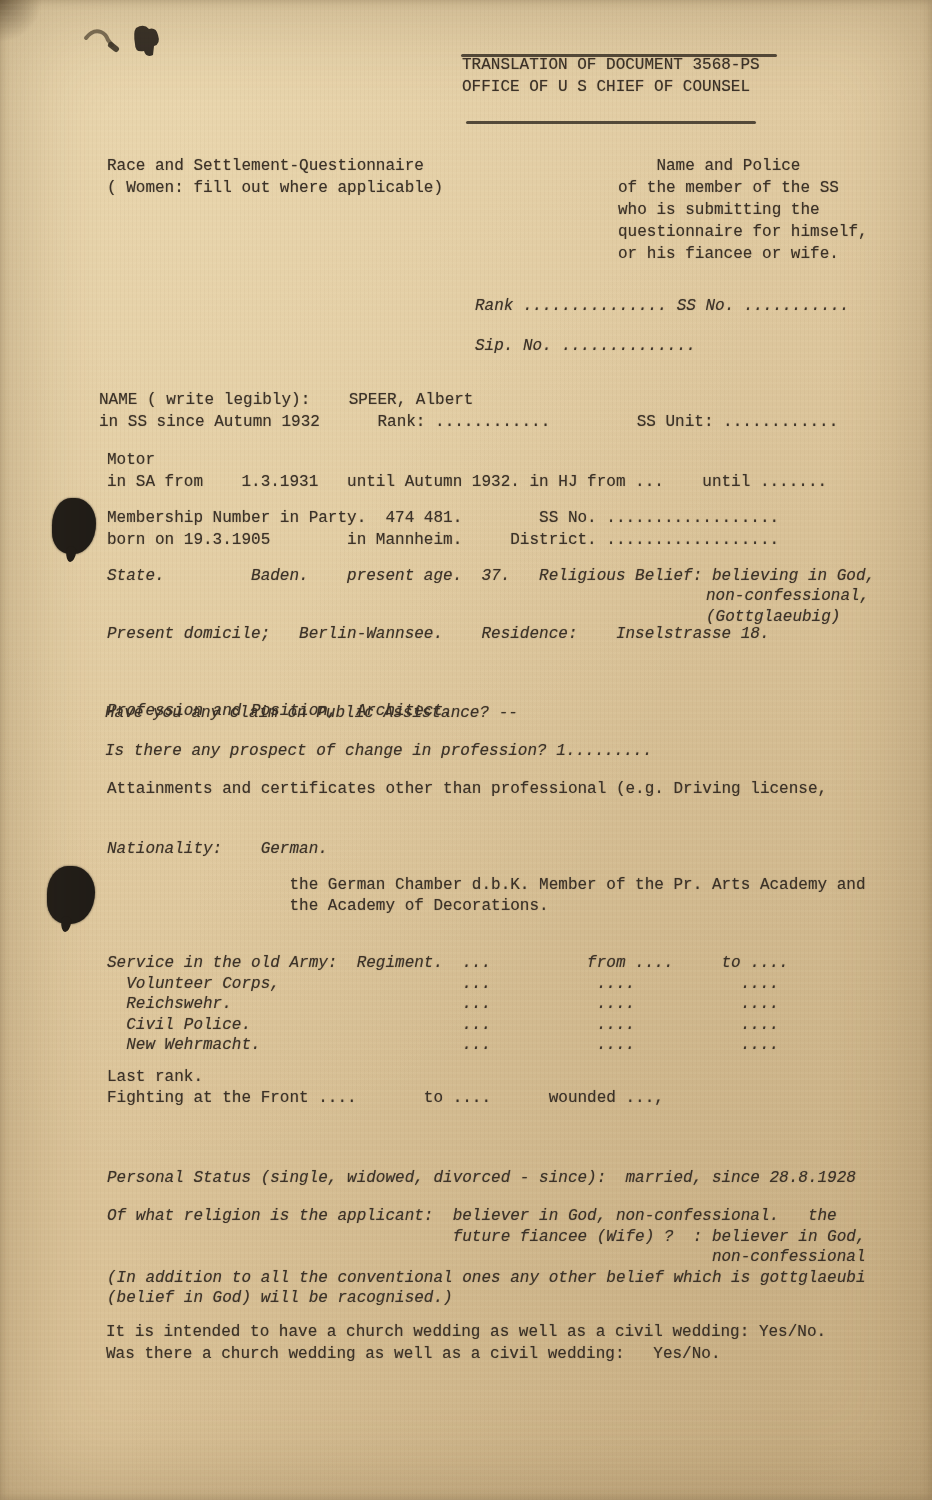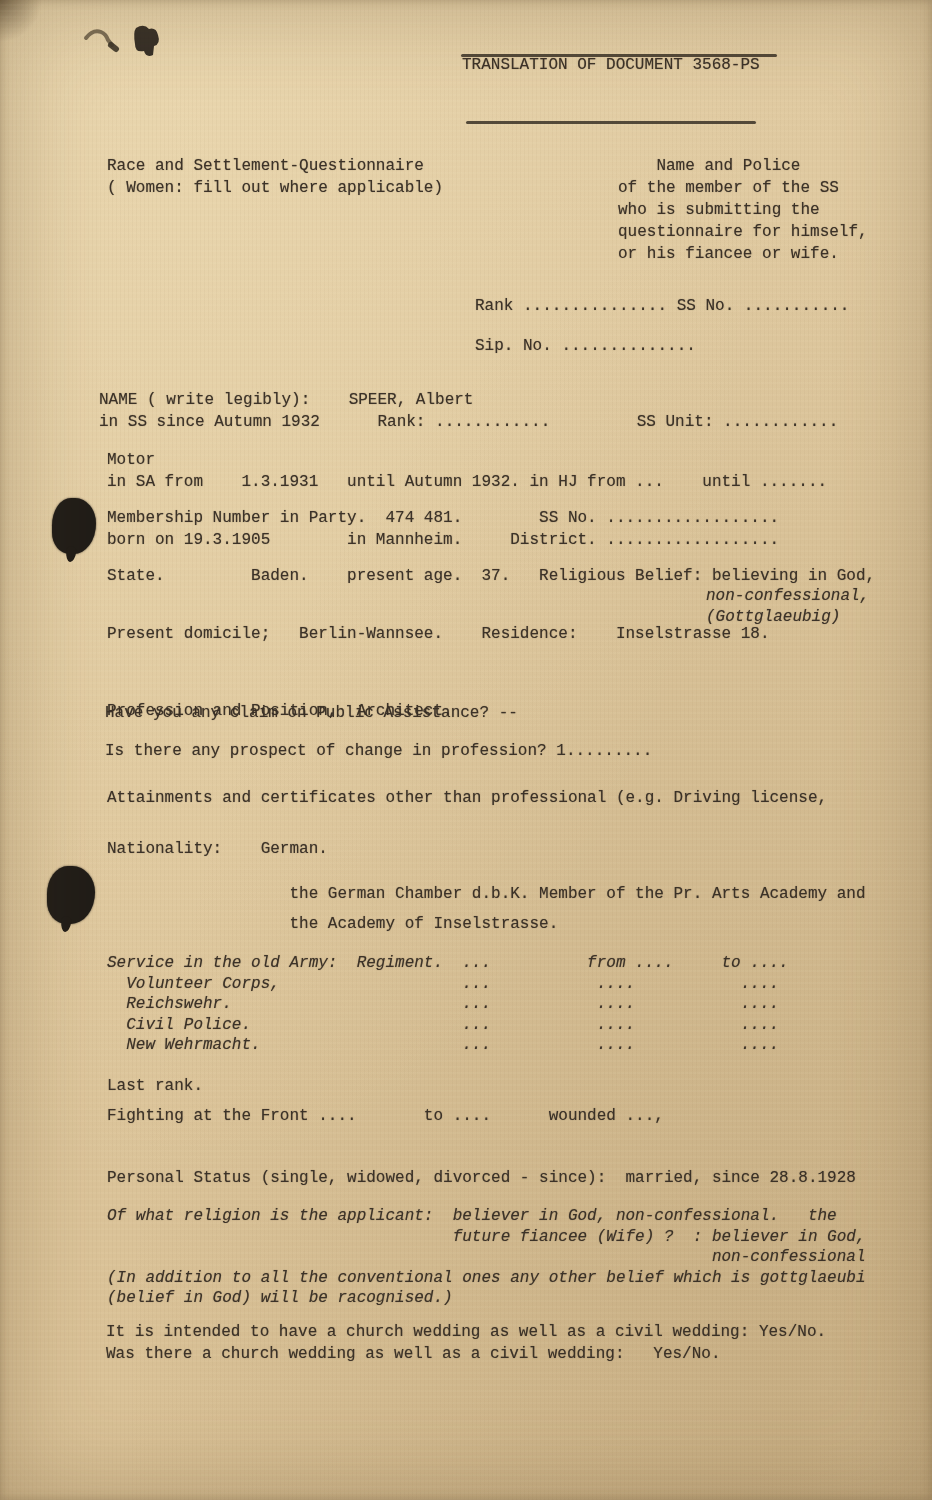--- a/index.html
+++ b/index.html
@@ -16,25 +16,25 @@
     content:"";position:absolute;inset:0;pointer-events:none;
     background:
       repeating-linear-gradient(90deg, rgba(125,100,60,.045) 0 1px, rgba(0,0,0,0) 1px 4px),
       repeating-linear-gradient(0deg, rgba(255,244,210,.05) 0 2px, rgba(0,0,0,0) 2px 6px);
   }
   .vignette{
     position:absolute;inset:0;pointer-events:none;
     box-shadow: inset 0 0 95px rgba(96,72,38,.33), inset 0 0 10px rgba(70,52,26,.28);
   }
   .ink{color:rgba(56,47,37,.96);text-shadow:0 0 1px rgba(56,47,37,.55);}
-  .ln{position:absolute;white-space:pre;font-size:16px;line-height:18px;}
+  .ln{position:absolute;white-space:pre;font-size:16px;line-height:18px;font-style:italic;}
   .blk{position:absolute;}
   .blk > div{white-space:pre;font-size:16px;line-height:17px;}
   .lh22 > div{height:22px;}
-  .lh21 > div{height:21px;margin-top:9px;}
+  .lh21 > div{height:21px;}
   .lh205 > div{height:20.5px;font-style:italic;}
   .rule{position:absolute;height:3px;background:rgba(58,49,38,.85);border-radius:2px;}
   .blot{
     position:absolute;background:#211d18;
     border-radius:48% 52% 56% 44% / 54% 50% 60% 42%;
     box-shadow:0 0 2px rgba(33,29,24,.8);
   }
   .blot::after{
     content:"";position:absolute;left:14px;bottom:-8px;width:10px;height:16px;
     background:#211d18;border-radius:40% 60% 50% 50%/30% 30% 70% 70%;
@@ -52,20 +52,21 @@
     <path d="M33,27 l5,4" fill="none" stroke="rgba(60,52,40,.9)" stroke-width="6" stroke-linecap="round"></path>
     <path d="M58,10 q8,-5 13,1 q7,-2 9,6 q3,9 -4,11 l-1,9 q-7,3 -9,-4 q-9,2 -9,-7 q-2,-12 1,-16 z" fill="rgba(38,33,27,.92)"></path>
   </svg>
 
   <div class="blot" style="left:52px;top:498px;width:44px;height:56px"></div>
   <div class="blot" style="left:47px;top:866px;width:48px;height:58px"></div>
 
   <div class="rule" style="left:461px;top:54px;width:316px"></div>
   <div class="blk lh22" style="left:462px;top:57px">
     <div>TRANSLATION OF DOCUMENT 3568-PS</div>
+    <div>OFFICE OF U S CHIEF OF COUNSEL</div>
   </div>
   <div class="rule" style="left:466px;top:121px;width:290px"></div>
 
   <div class="blk lh22" style="left:107px;top:158px">
     <div>Race and Settlement-Questionnaire</div>
     <div>( Women: fill out where applicable)</div>
   </div>
   <div class="blk lh22" style="left:618px;top:158px">
     <div>    Name and Police</div>
     <div>of the member of the SS</div>
@@ -104,21 +105,21 @@
   <div class="ln" style="left:105px;top:742px">Is there any prospect of change in profession? 1.........</div>
 
   <div class="blk lh21" style="left:107px;top:781px">
     <div>Attainments and certificates other than professional (e.g. Driving license,</div>
   </div>
 
   <div class="ln" style="left:107px;top:840px">Nationality:    German.</div>
 
   <div class="blk lh21" style="left:107px;top:877px">
     <div>                   the German Chamber d.b.K. Member of the Pr. Arts Academy and</div>
-    <div>                   the Academy of Inselstrasse.</div>
+    <div>                   the Academy of Decorations.</div>
   </div>
 
   <div class="blk lh205" style="left:107px;top:955px">
     <div>Service in the old Army:  Regiment.  ...          from ....     to ....</div>
     <div>  Volunteer Corps,                   ...           ....           ....</div>
     <div>  Reichswehr.                        ...           ....           ....</div>
     <div>  Civil Police.                      ...           ....           ....</div>
     <div>  New Wehrmacht.                     ...           ....           ....</div>
   </div>
 

